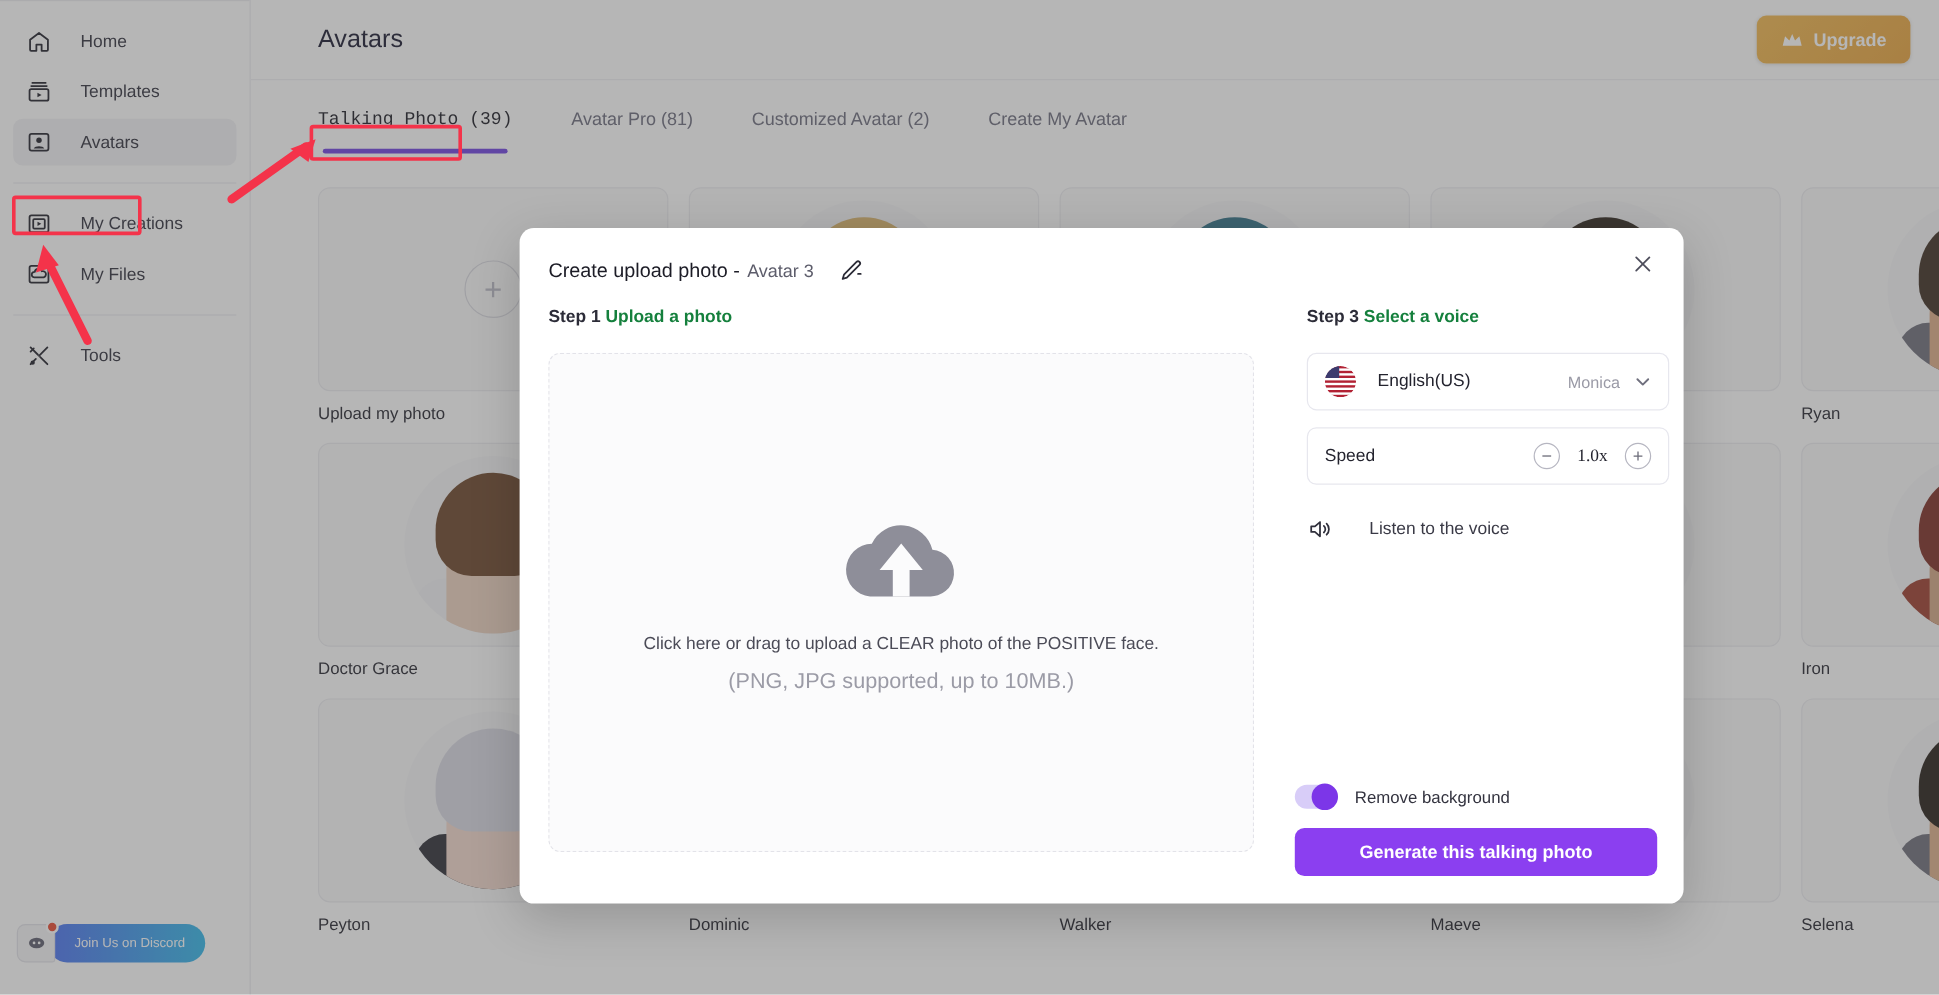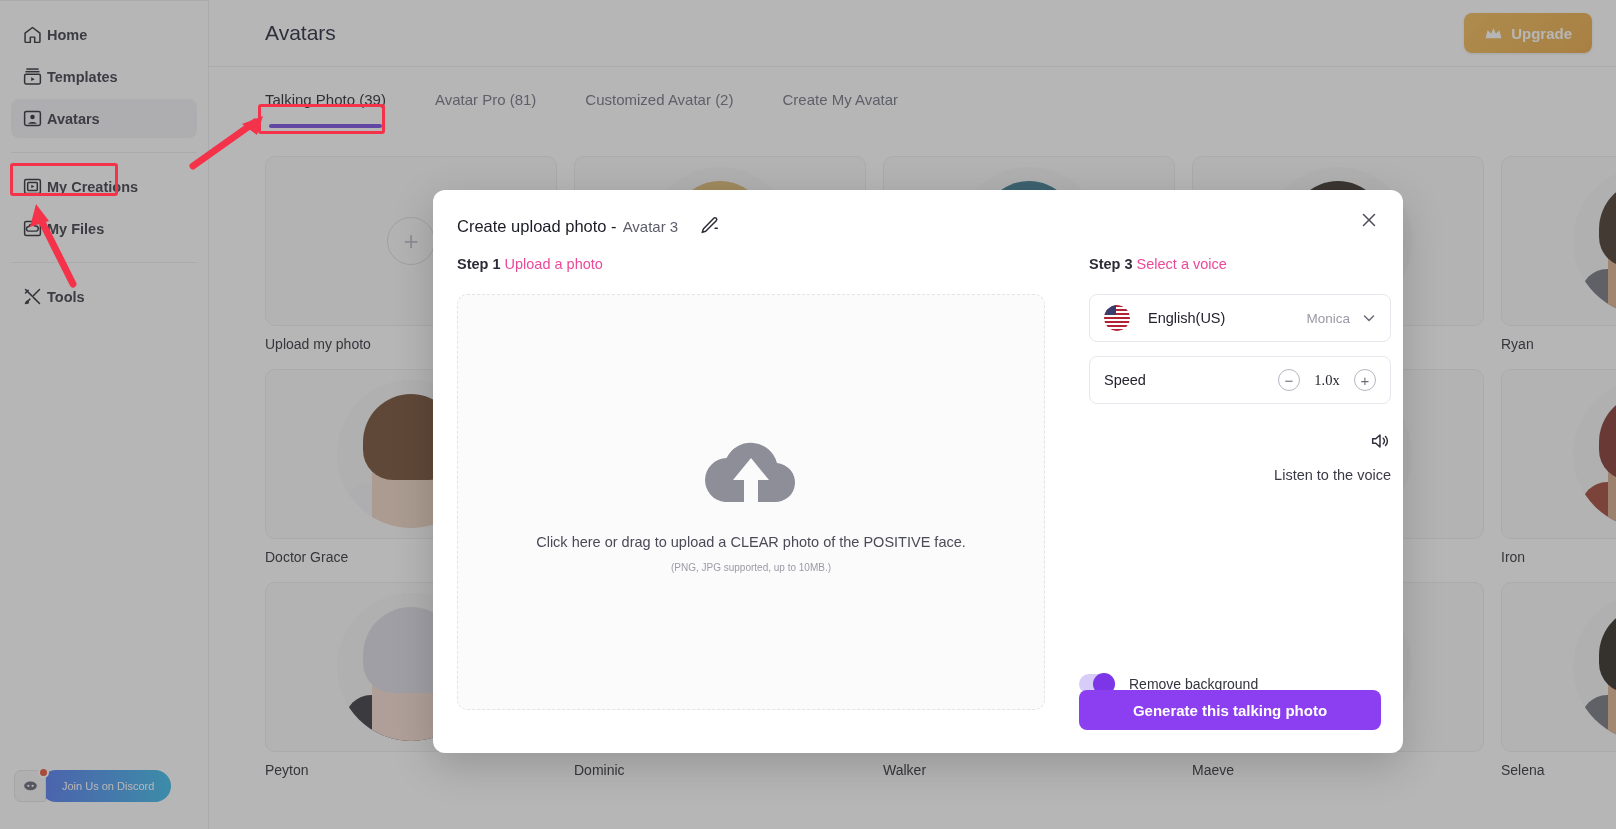--- a/index.html
+++ b/index.html
@@ -39,27 +39,26 @@
     margin-left: 7px;
     background: #c9bdf2;
     color: #ffffff;
     font-size: 10px; font-weight: 700;
     padding: 3px 9px; border-radius: 9px;
     letter-spacing: .4px;
   }
   .sb-sep { height: 1px; background: #ececf0; margin: 0; }
   .nav { padding: 14px 11px 0 11px; }
   .nav-item {
-    display: flex; align-items: center; gap: 4px;
+    display: flex; align-items: center; gap: 24px;
     height: 39px; padding: 0 11px;
     border-radius: 8px;
     color: #2d2d3a; font-size: 14.5px;
     cursor: pointer; margin-bottom: 3px;
     position: relative;
-    font-weight: bold;
   }
   .nav-item.active { background: #f1f1f4; }
   .nav-ico { width: 21px; height: 21px; flex: 0 0 auto; color: #1d1d27; }
   .nav-ico svg { display: block; width: 21px; height: 21px; }
   .nav-group-sep { height: 1px; background: #ececf0; margin: 14px 0 14px 0; }
 
   .discord-wrap {
     position: absolute; left: 14px; bottom: 27px;
     display: flex; align-items: center;
   }
@@ -109,21 +108,21 @@
     position: absolute; left: 209px; top: 67px; right: 0; height: 67px;
     display: flex; align-items: center; padding-left: 56px;
     background: #fff;
   }
   .tab {
     position: relative;
     font-size: 15px; color: #6a6a7b;
     margin-right: 49px; cursor: pointer;
     padding-bottom: 3px;
   }
-  .tab.active { color: #16161f; }
+  .tab.active { color: #16161f; font-family: Liberation Mono, monospace; }
   .tab.active::after {
     content: ""; position: absolute;
     left: 4px; right: 4px; bottom: -17px;
     height: 4px; border-radius: 2px; background: #6d3fe0;
   }
 
   
   .grid {
     position: absolute; left: 209px; top: 134px; right: 0; bottom: 0;
     padding: 22px 0 0 56px;
@@ -204,35 +203,35 @@
   .modal-close svg { width: 24px; height: 24px; display: block; }
 
   .modal-body {
     display: flex; padding: 0 24px;
   }
   .col-left { width: 596px; }
   .col-right { width: 302px; margin-left: 44px; }
 
   .step-label { font-size: 14.5px; color: #2c2c38; margin: 10px 0 0 0; }
   .step-label b { font-weight: 700; }
-  .step-label span { font-weight: 400; color: #ec4899; }
+  .step-label span { font-weight: 700; color: #15803d; }
 
   .dropzone {
     margin-top: 22px;
     width: 588px; height: 416px;
     border: 1px dashed #e3e3e9;
     border-radius: 10px;
     background: #fbfbfc;
     display: flex; flex-direction: column;
     align-items: center; justify-content: center;
     cursor: pointer;
   }
   .cloud { width: 112px; height: 74px; margin-bottom: 28px; }
   .dz-main { font-size: 14.5px; color: #4b4b57; }
-  .dz-sub { font-size: 10px; color: #9b9ba6; margin-top: 12px; }
+  .dz-sub { font-size: 18px; color: #9b9ba6; margin-top: 12px; }
 
   .select-row {
     margin-top: 22px;
     height: 48px; width: 302px;
     border: 1px solid #e7e7ee; border-radius: 8px;
     display: flex; align-items: center; padding: 0 14px;
     cursor: pointer; background: #fff;
   }
   .flag {
     width: 26px; height: 26px; border-radius: 50%;
@@ -256,23 +255,22 @@
   .circ-btn {
     width: 22px; height: 22px; border-radius: 50%;
     border: 1.4px solid #b6b6c1; color: #6d6d7a;
     display: flex; align-items: center; justify-content: center;
     font-size: 15px; line-height: 1; cursor: pointer;
     user-select: none;
   }
   .speed-val { font-size: 14.5px; color: #23232e; min-width: 34px; text-align: center; font-family: Liberation Serif, serif; }
 
   .listen-row {
-    margin-top: 26px; display: flex; align-items: flex-end; gap: 15px;
+    margin-top: 26px; display: flex; align-items: center; gap: 30px;
     cursor: pointer;
-    flex-direction: column;
   }
   .listen-ico { width: 22px; height: 22px; color: #2f2f3b; }
   .listen-ico svg { display: block; width: 22px; height: 22px; }
   .listen-txt { font-size: 14.5px; color: #3a3a46; }
 
   .toggle-row {
     position: absolute; left: 1079px; top: 656px;
     display: flex; align-items: center; gap: 14px;
   }
   .toggle {
@@ -663,21 +661,21 @@
                 <path d="M4 9.5 h3.4 L12 5.5 v13 L7.4 14.5 H4 z"></path>
                 <path d="M15.5 9 a4 4 0 0 1 0 6" stroke-linecap="round"></path>
                 <path d="M18 7 a7 7 0 0 1 0 10" stroke-linecap="round"></path>
               </svg>
           </span>
           <span class="listen-txt">Listen to the voice</span>
         </div>
       </div>
     </div>
 
-    <div class="toggle-row" style="left:646px;top:484px;position:absolute;">
+    <div class="toggle-row" style="left:646px;top:464px;position:absolute;">
       <span class="toggle">
         <span class="knob"></span>
       </span>
       <span class="toggle-txt">Remove background</span>
     </div>
 
     <div class="gen-btn" style="left:646px;top:500px;position:absolute;">Generate this talking photo</div>
 
   </div>
 

